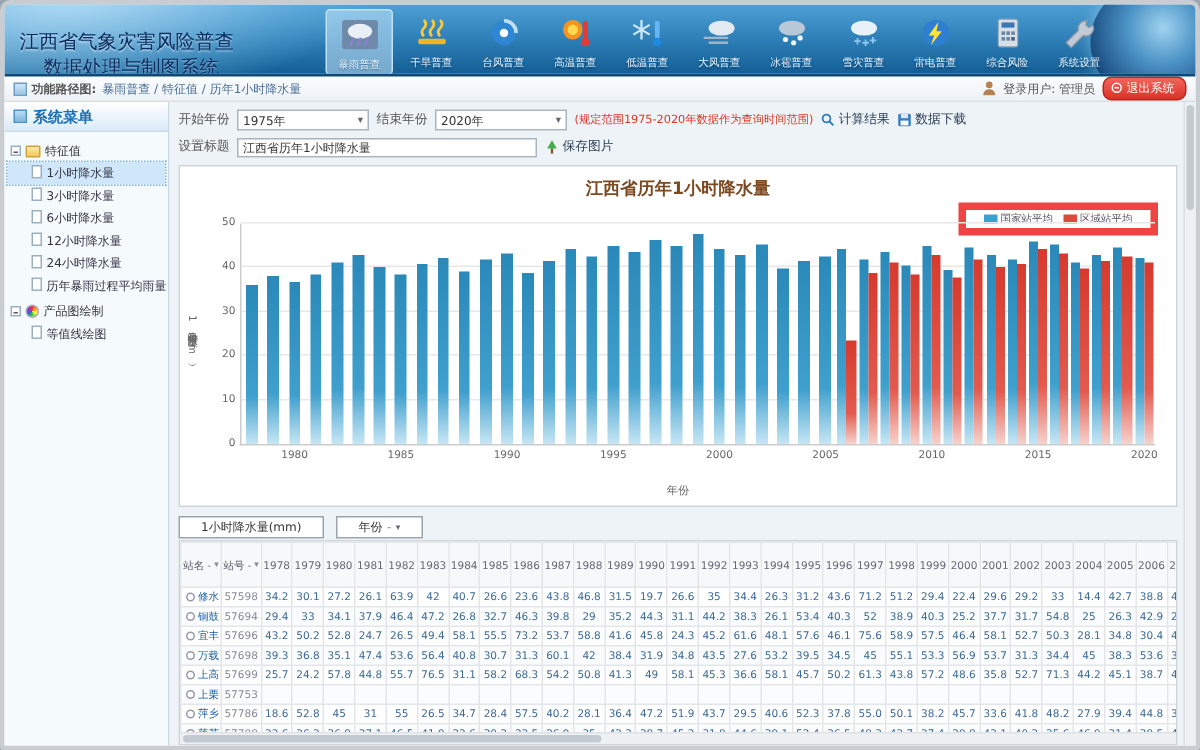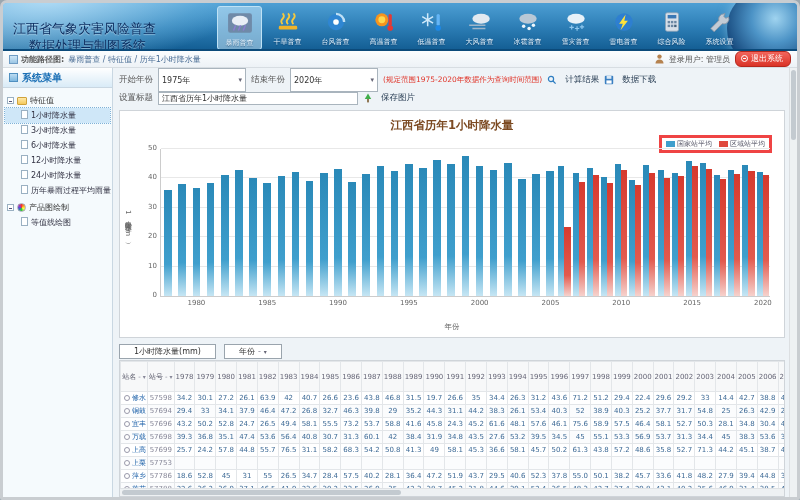--- a/index.html
+++ b/index.html
@@ -42,30 +42,30 @@
   .palette-ic{width:9px;height:9px;border-radius:50%;background:conic-gradient(#e33,#fa2,#ff5,#3c3,#36c,#93c,#e33);border:1px solid #aab;flex:none;}
   .tchild{display:flex;align-items:flex-start;gap:3px;padding:2px 0 2px 16px;cursor:pointer;white-space:nowrap;color:#334;}
   .tchild.selected{background:#cfe7f8;outline:1px dotted #7fb2d8;}
   .page-ic{width:7px;height:9px;background:#fff;border:1px solid #9ab0c2;flex:none;}
   
   .main{flex:1;min-width:0;background:#eef3f7;padding:4px 12px 0 6px;display:flex;flex-direction:column;position:relative;}
   .vscroll{position:absolute;right:0;top:0;bottom:0;width:8px;background:#eef1f3;border-left:1px solid #dcdfe2;}
   .vthumb{position:absolute;top:2px;left:1px;width:5px;height:70px;background:#c3cad0;border-radius:3px;}
   .form-row{display:flex;align-items:center;gap:5px;height:16px;font-size:8.5px;color:#444;margin-bottom:2px;white-space:nowrap;}
   .fld-label{color:#555;}
-  .select{width:88px;height:24px;background:#fff;border:1px solid #a9b4bd;display:flex;align-items:center;justify-content:space-between;padding:0 3px;font-size:8px;color:#333;cursor:pointer;}
+  .select{width:88px;height:14px;background:#fff;border:1px solid #a9b4bd;display:flex;align-items:center;justify-content:space-between;padding:0 3px;font-size:8px;color:#333;cursor:pointer;}
   .select .arr{color:#667;font-size:7px;}
   .note{color:#e0352a;font-size:7.5px;}
-  .lnk-btn{display:flex;align-items:center;gap:8px;color:#2a3f55;font-size:8.5px;cursor:pointer;}
+  .lnk-btn{display:flex;align-items:center;gap:2px;color:#2a3f55;font-size:8.5px;cursor:pointer;}
   .lnk-btn svg{width:10px;height:10px;}
   .txt-input{width:200px;height:13px;background:#fff;border:1px solid #a9b4bd;font-size:8px;color:#333;padding:0 3px;font-family:"DejaVu Sans","Liberation Sans",sans-serif;}
   
   .chart-panel{height:228px;flex:none;background:#fff;border:1px solid #cfd4d9;position:relative;margin-top:2px;}
   .chart-title{text-align:center;font-size:11.5px;font-weight:bold;color:#7c4a22;margin-top:7px;}
-  .legend{position:absolute;top:24px;right:12px;display:flex;gap:7px;font-size:7px;color:#556;background:#fff;border:3px solid #ef4444;padding:1px 4px;align-items:center;}
+  .legend{position:absolute;top:24px;right:12px;display:flex;gap:7px;font-size:7px;color:#556;background:#fff;border:5px solid #ef4444;padding:1px 12px;align-items:center;}
   .sw{display:inline-block;width:9px;height:6px;margin-right:2px;vertical-align:middle;}
   .plot{position:absolute;left:40px;right:14px;top:38px;bottom:40px;border-left:1px solid #ccc;border-bottom:1px solid #ccc;}
   .gridline{position:absolute;left:0;right:0;height:1px;background:#e8e8e8;}
   .ytick{position:absolute;left:-26px;width:22px;text-align:right;font-size:7px;color:#666;transform:translateY(3px);}
   .bars{position:absolute;inset:0;display:flex;align-items:flex-end;}
   .bargroup{flex:1;display:flex;align-items:flex-end;justify-content:center;gap:0;padding:0 0.5px;height:100%;}
   .bar{width:58%;}
   .bargroup.pair .bar{width:46%;}
   .bar.blue{background:linear-gradient(180deg,#2a89b8 0%,#3f9fcd 70%,#c6e6f4 100%);}
   .bar.red{background:linear-gradient(180deg,#d63a2e 0%,#e25a4e 70%,#f6d2cd 100%);}

